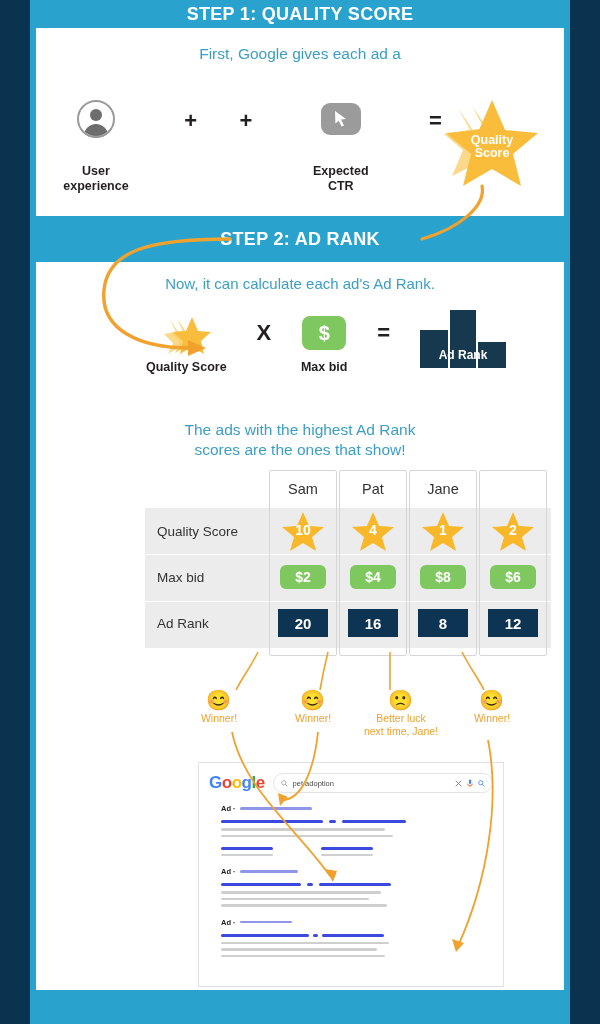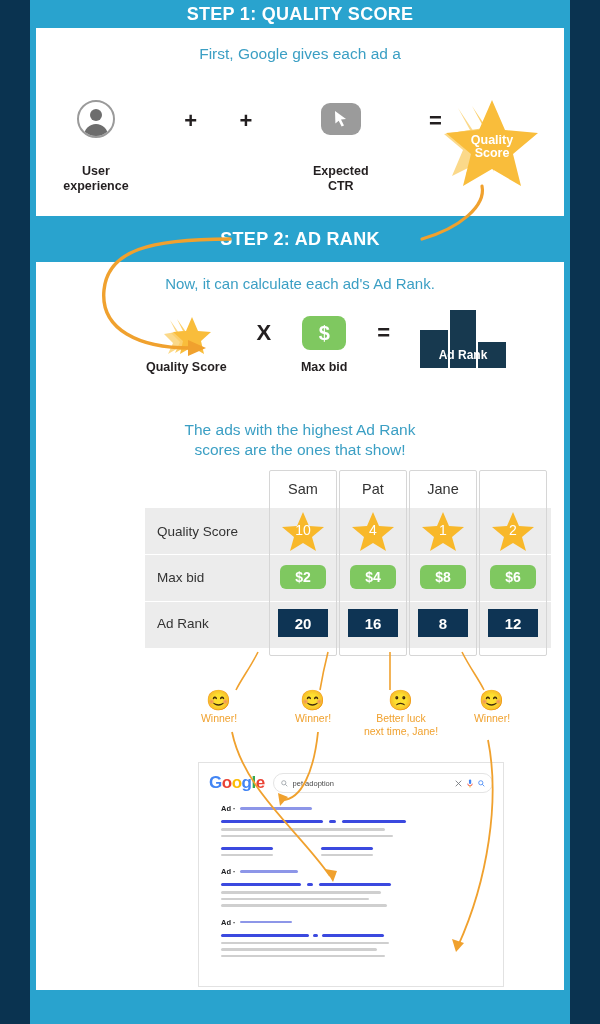--- a/index.html
+++ b/index.html
@@ -125,21 +125,21 @@
     display:flex; align-items:center; justify-content:center;
   }
   .navybox {
     width:50px; height:28px; background:#0e3454;
     color:#fff; font-weight:bold; font-size:15px;
     display:flex; align-items:center; justify-content:center;
   }
   .starcell { position:relative; width:46px; height:42px; }
   .starnum {
     position:absolute; left:0; top:12px; width:46px; text-align:center;
-    color:#fff; font-weight:normal; font-size:14px; z-index:2;
+    color:#fff; font-weight:bold; font-size:14px; z-index:2;
   }
   
   .emo { position:absolute; text-align:center; width:90px; }
   .emo .face { font-size:20px; line-height:1; }
   .emo .cap { color:#f0a12e; font-size:10.5px; line-height:1.2; margin-top:2px; }
   
   .serp {
     position:absolute; left:162px; top:500px; width:306px; height:225px;
     background:#fff; border:1px solid #e2e2e2;
   }

